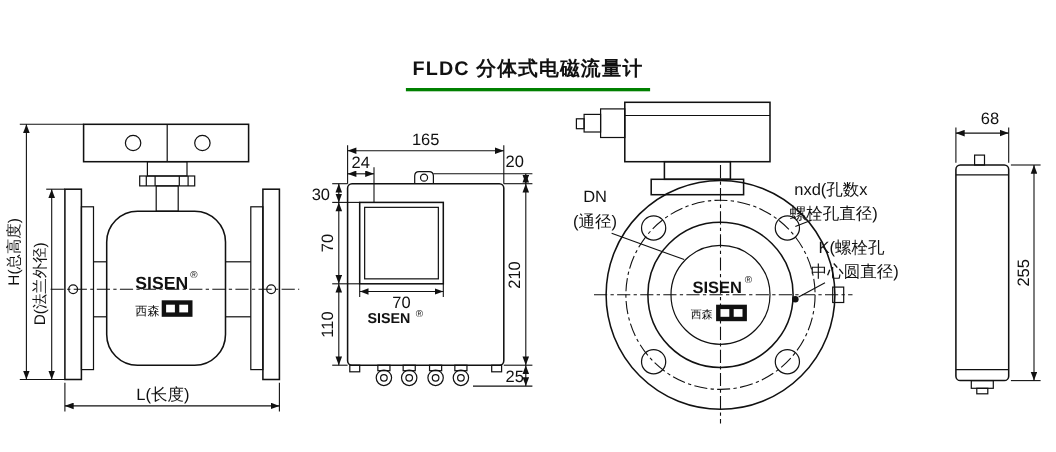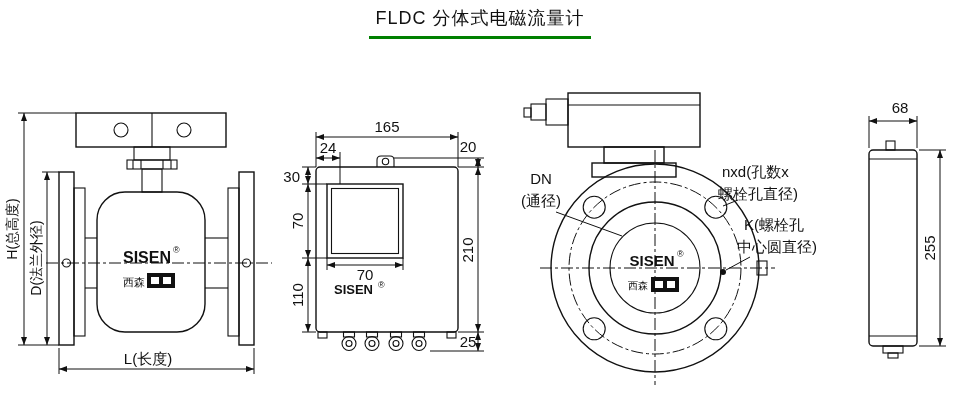--- a/index.html
+++ b/index.html
@@ -1,21 +1,21 @@
 <!DOCTYPE html>
 <html style="--accent: #008000;"><head>
 <meta charset="utf-8">
 <style>
   :root { --accent: #008000; --ink: #111; }
   html,body { margin:0; padding:0; background:#fff; }
   .canvas { position:relative; width:960px; height:411px; background:#fff; overflow:hidden;
             font-family:"Liberation Sans","DejaVu Sans",sans-serif; }
   .title-wrap { position:absolute; top:6px; left:0; width:100%; text-align:center; z-index:2; }
-  .title { display:inline-block; font-size:18px; font-weight:normal; color:var(--ink);
-           letter-spacing:1px; padding:0 6px 6px 6px; border-bottom:3px solid var(--accent); }
+  .title { display:inline-block; font-size:18px; font-weight:bold; color:var(--ink);
+           letter-spacing:1px; padding:0 6px 6px 6px; border-bottom:3px solid var(--accent);margin-top:44px; }
   svg { position:absolute; top:0; left:0; z-index:1; }
   .ol  { fill:none; stroke:var(--ink); stroke-width:1.4; }
   .ol2 { fill:none; stroke:var(--ink); stroke-width:1.1; }
   .dim { fill:none; stroke:var(--ink); stroke-width:1; }
   .cl  { fill:none; stroke:var(--ink); stroke-width:1; stroke-dasharray:12 3 3 3; }
   .t   { font-size:15px; fill:var(--ink); }
   .ts  { font-size:14px; fill:var(--ink); }
   .tb  { font-size:16px; font-weight:bold; fill:var(--ink); }
   .tb2 { font-size:13px; font-weight:bold; fill:var(--ink); }
   .tb3 { font-size:15px; font-weight:bold; fill:var(--ink); }

